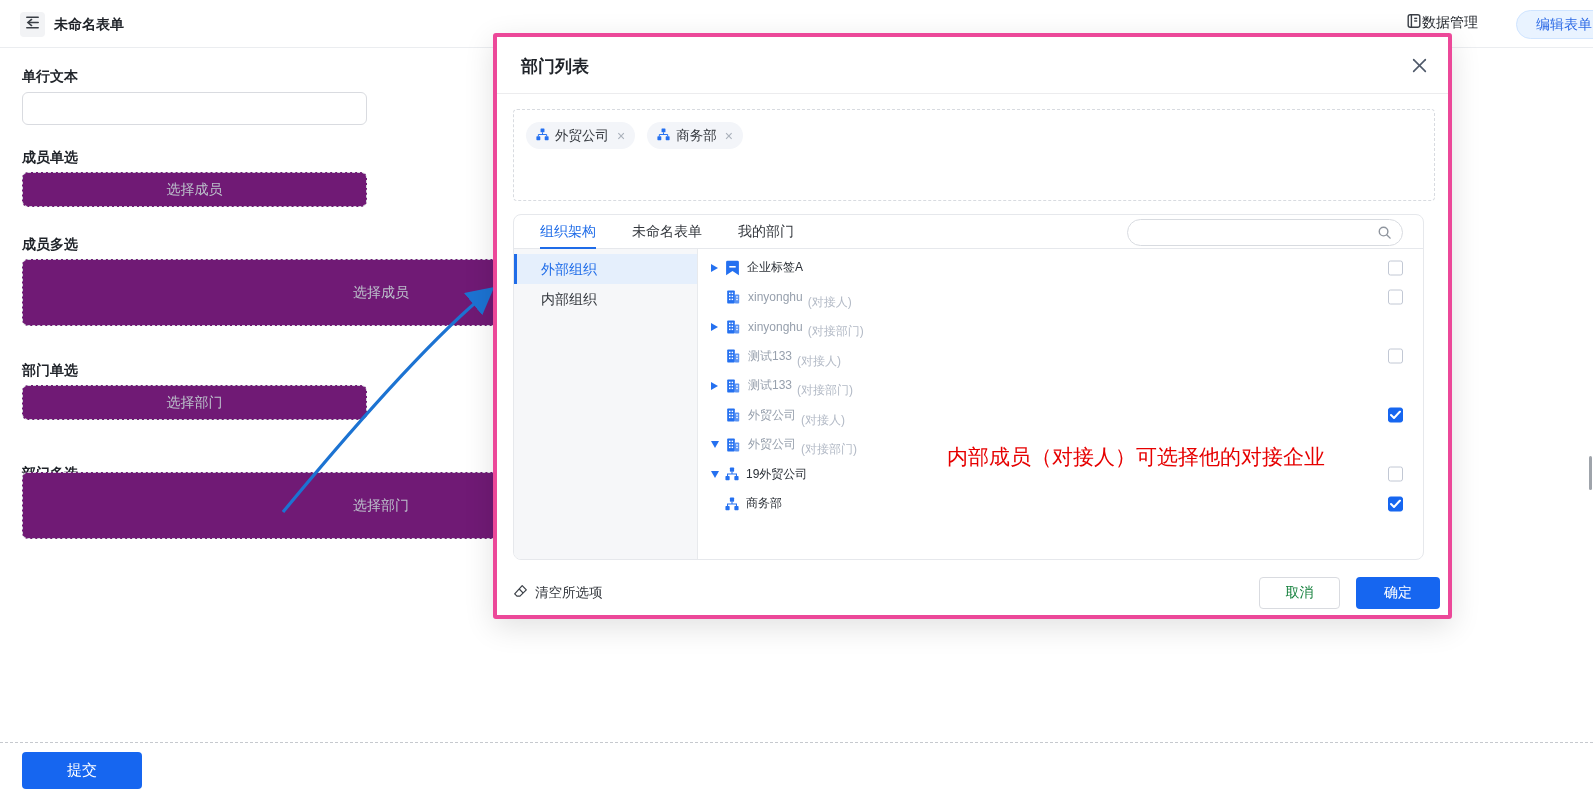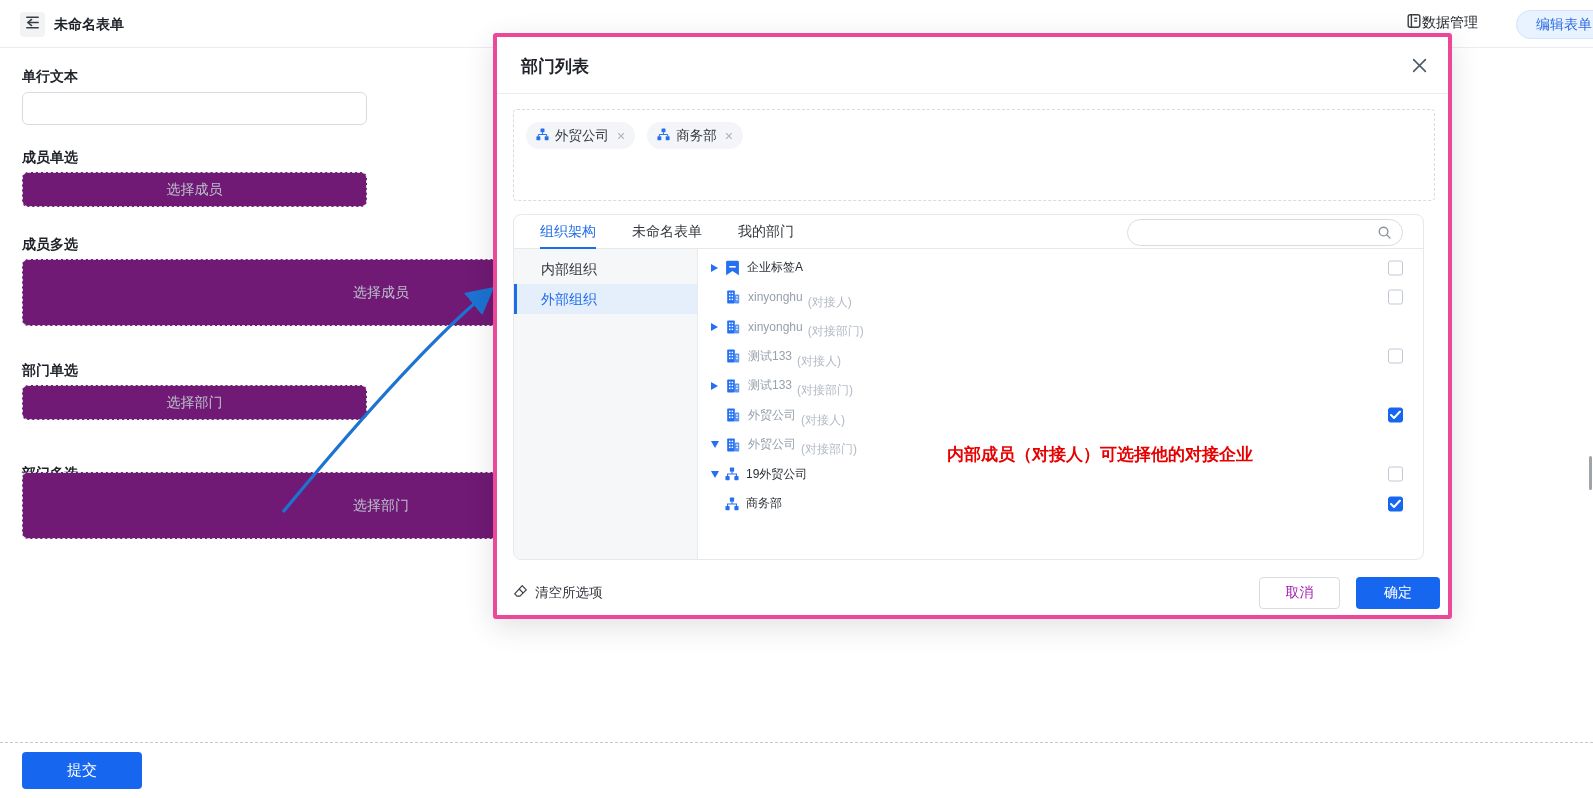--- a/index.html
+++ b/index.html
@@ -76,28 +76,28 @@
   .tree-row .nicon { margin:0 7px 0 2px; display:flex; flex:none; }
   .tree-row .nm { color:#2a2f36; }
   .tree-row.muted .nm { color:#97a0ad; }
   .tree-row .sfx { color:#b3bac6; margin-left:5px;margin-top:10px; }
   .ind1 { padding-left:20px; } .ind0 { padding-left:0; } .ind2 { padding-left:40px; }
   .row-pad { padding-left:13px; }
   .cbox { position:absolute; right:20px; top:50%; transform:translateY(-50%);
     width:15px; height:15px; border:1.5px solid #c2c8d4; border-radius:2.5px; background:#fff; cursor:pointer; }
   .cbox.checked { background:#1666f0; border-color:#1666f0; display:flex; align-items:center; justify-content:center; }
 
-  .red-note { position:absolute; left:450px; top:406px; font-size:17px; font-weight:700; color:#e60000; white-space:nowrap; }
+  .red-note { position:absolute; left:450px; top:406px; font-size:21px; font-weight:400; color:#e60000; white-space:nowrap; }
 
   .modal-footer { position:absolute; left:0; bottom:0; width:100%; height:58px;
     display:flex; align-items:center; padding:14px 8px 0 16px; }
   .clear-sel { display:flex; align-items:flex-start; gap:7px; font-size:13.5px; color:#33373d; cursor:pointer; }
   .foot-btns { margin-left:auto; display:flex; gap:16px; }
   .btn-cancel { width:81px; height:32px; background:#fff; border:1px solid #d9dbe0; border-radius:4px;
-    font-size:14px; color:#a21caf; cursor:pointer; }
+    font-size:14px; color:#15803d; cursor:pointer; }
   .btn-confirm { width:84px; height:32px; background:#1666f0; border:none; border-radius:4px;
     font-size:14px; color:#fff; cursor:pointer; }
 </style>
 </head>
 <body>
 
 <div class="page">
 
   <div class="topbar">
     <div class="collapse-btn">
@@ -229,22 +229,22 @@
               <circle cx="7" cy="7" r="4.6"></circle>
                   <path d="M10.6 10.6 L14 14"></path>
                 </g>
               </svg>
           </span>
         </div>
       </div>
 
       <div class="picker-body">
         <div class="side-panel">
+          <div class="side-item active">外部组织</div>
           <div class="side-item">内部组织</div>
-          <div class="side-item active">外部组织</div>
         </div>
 
         <div class="tree">
 
         <div class="tree-row row-pad ind0">
               <span class="caret">
                 <span class="caret-r"></span>
               </span>
               <span class="nicon">
                 <svg width="15" height="16" viewBox="0 0 15 16">

